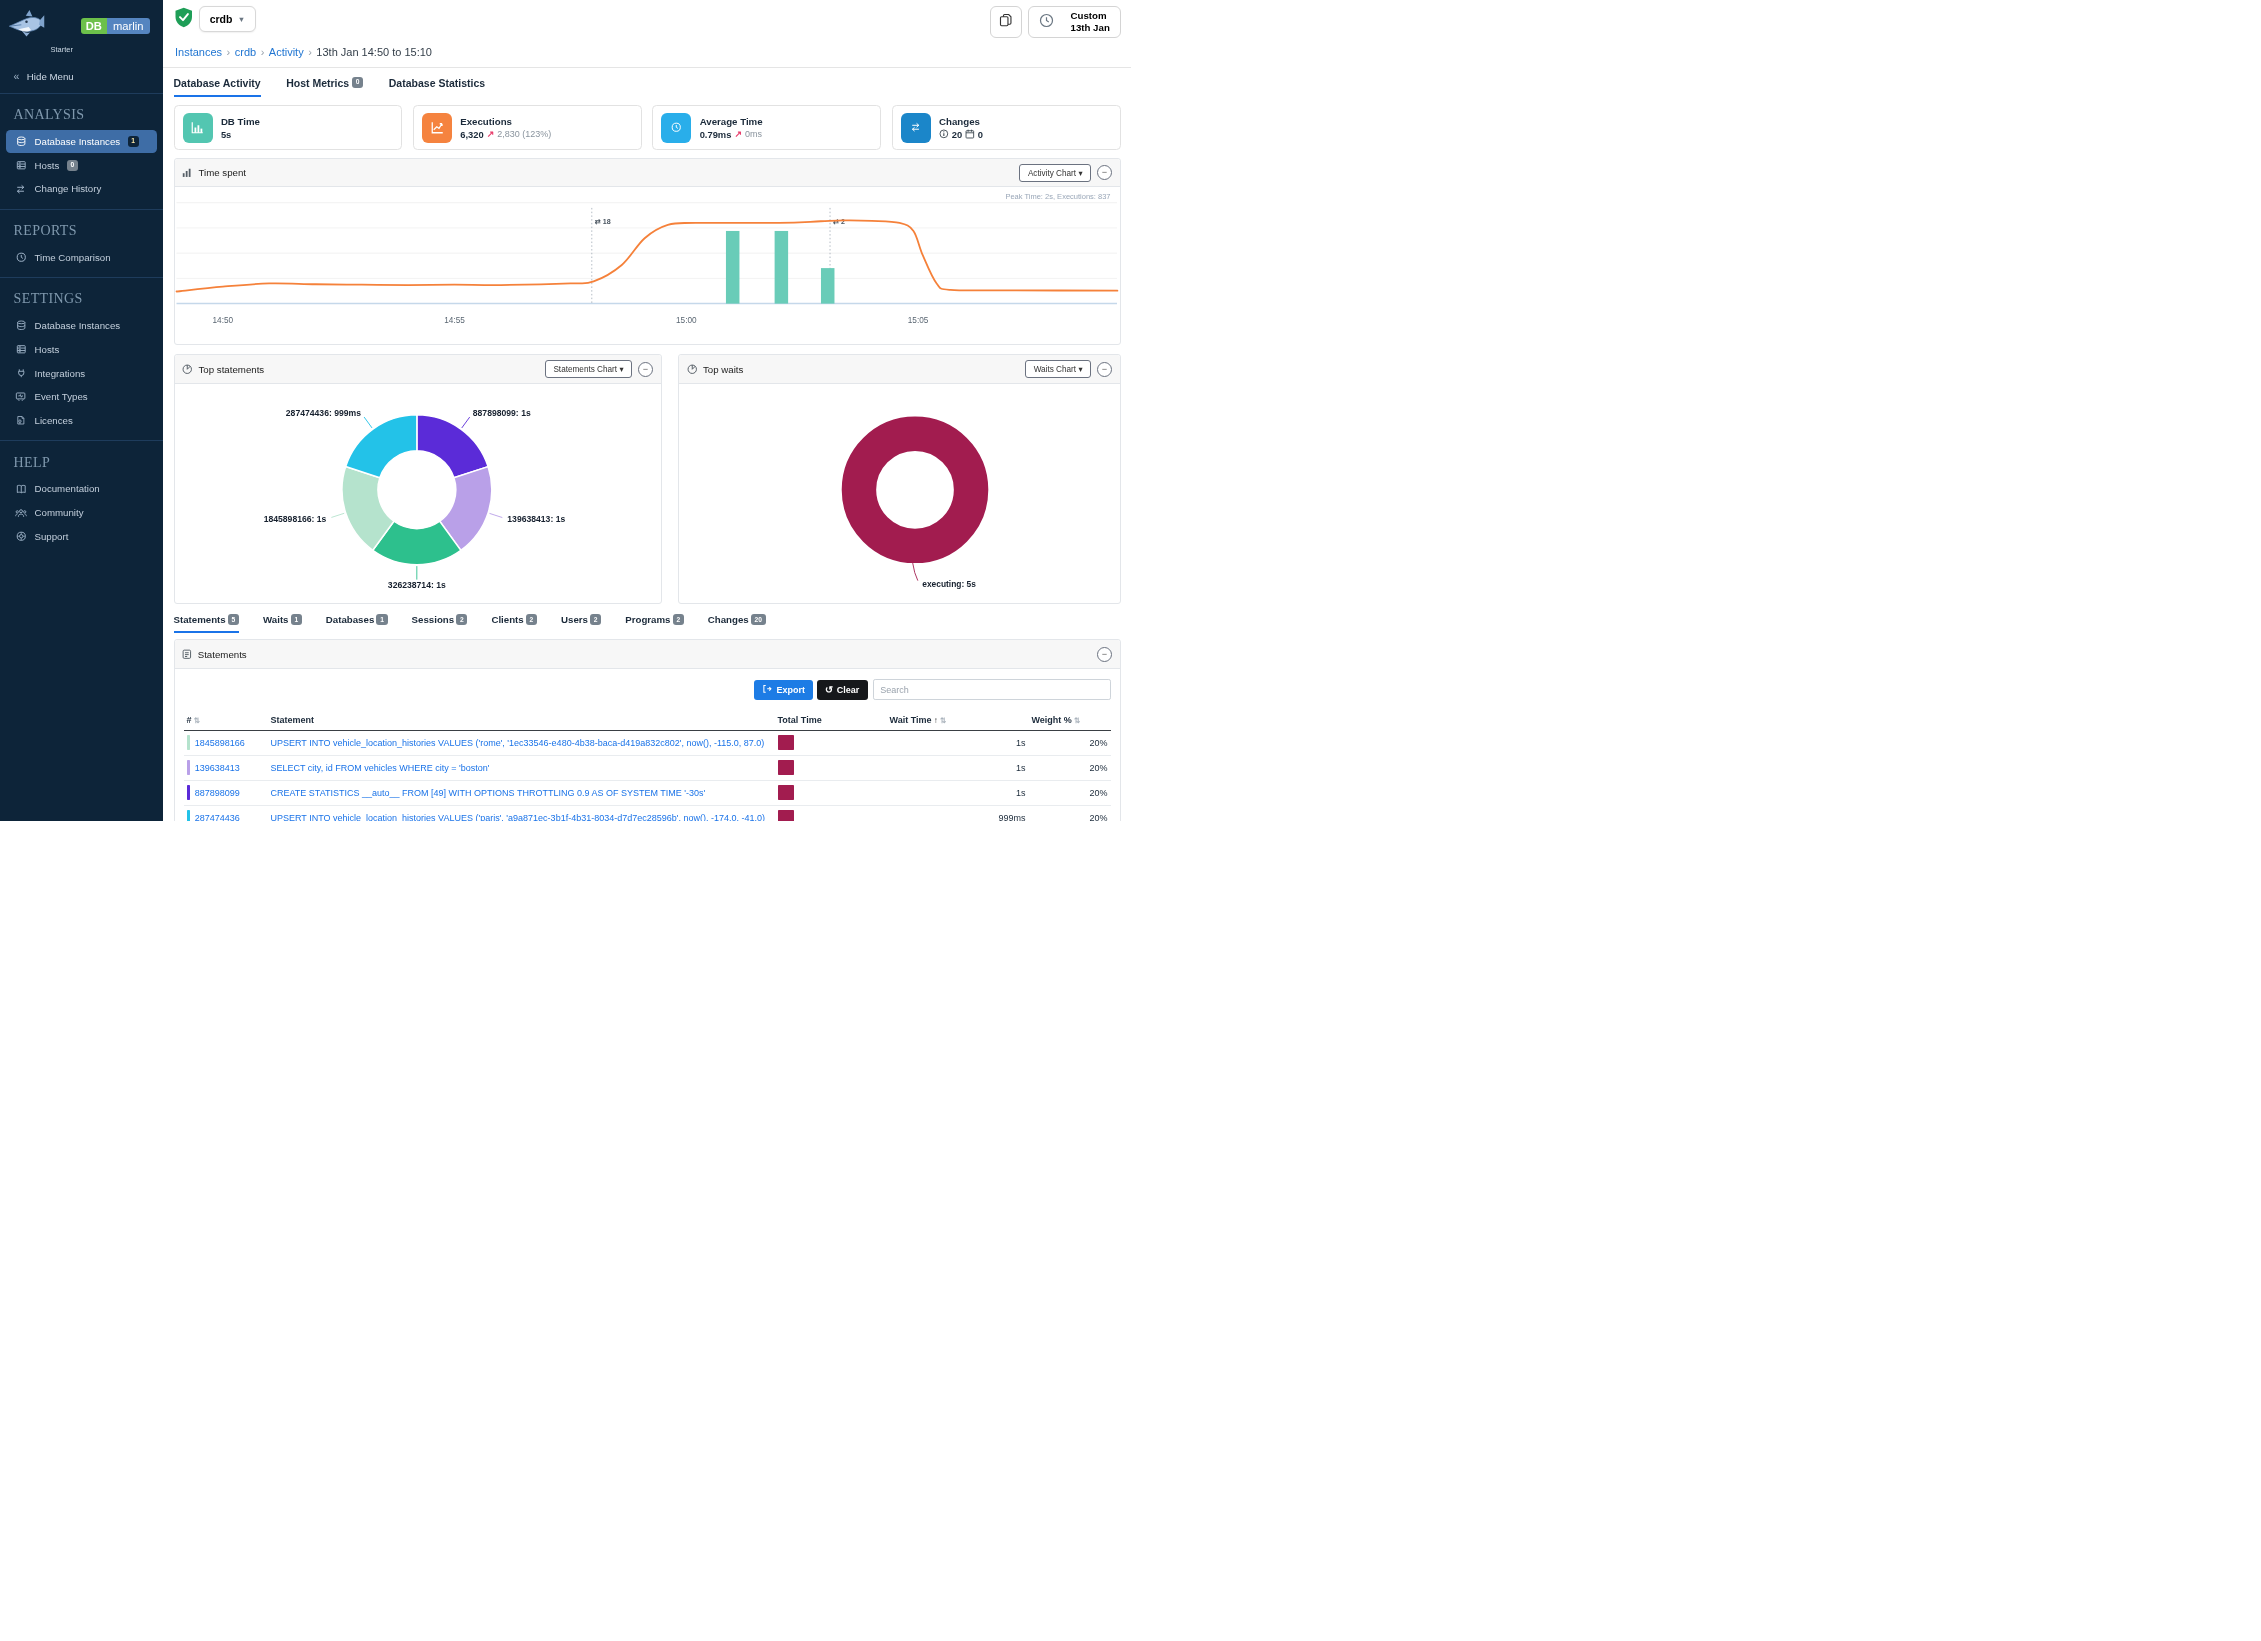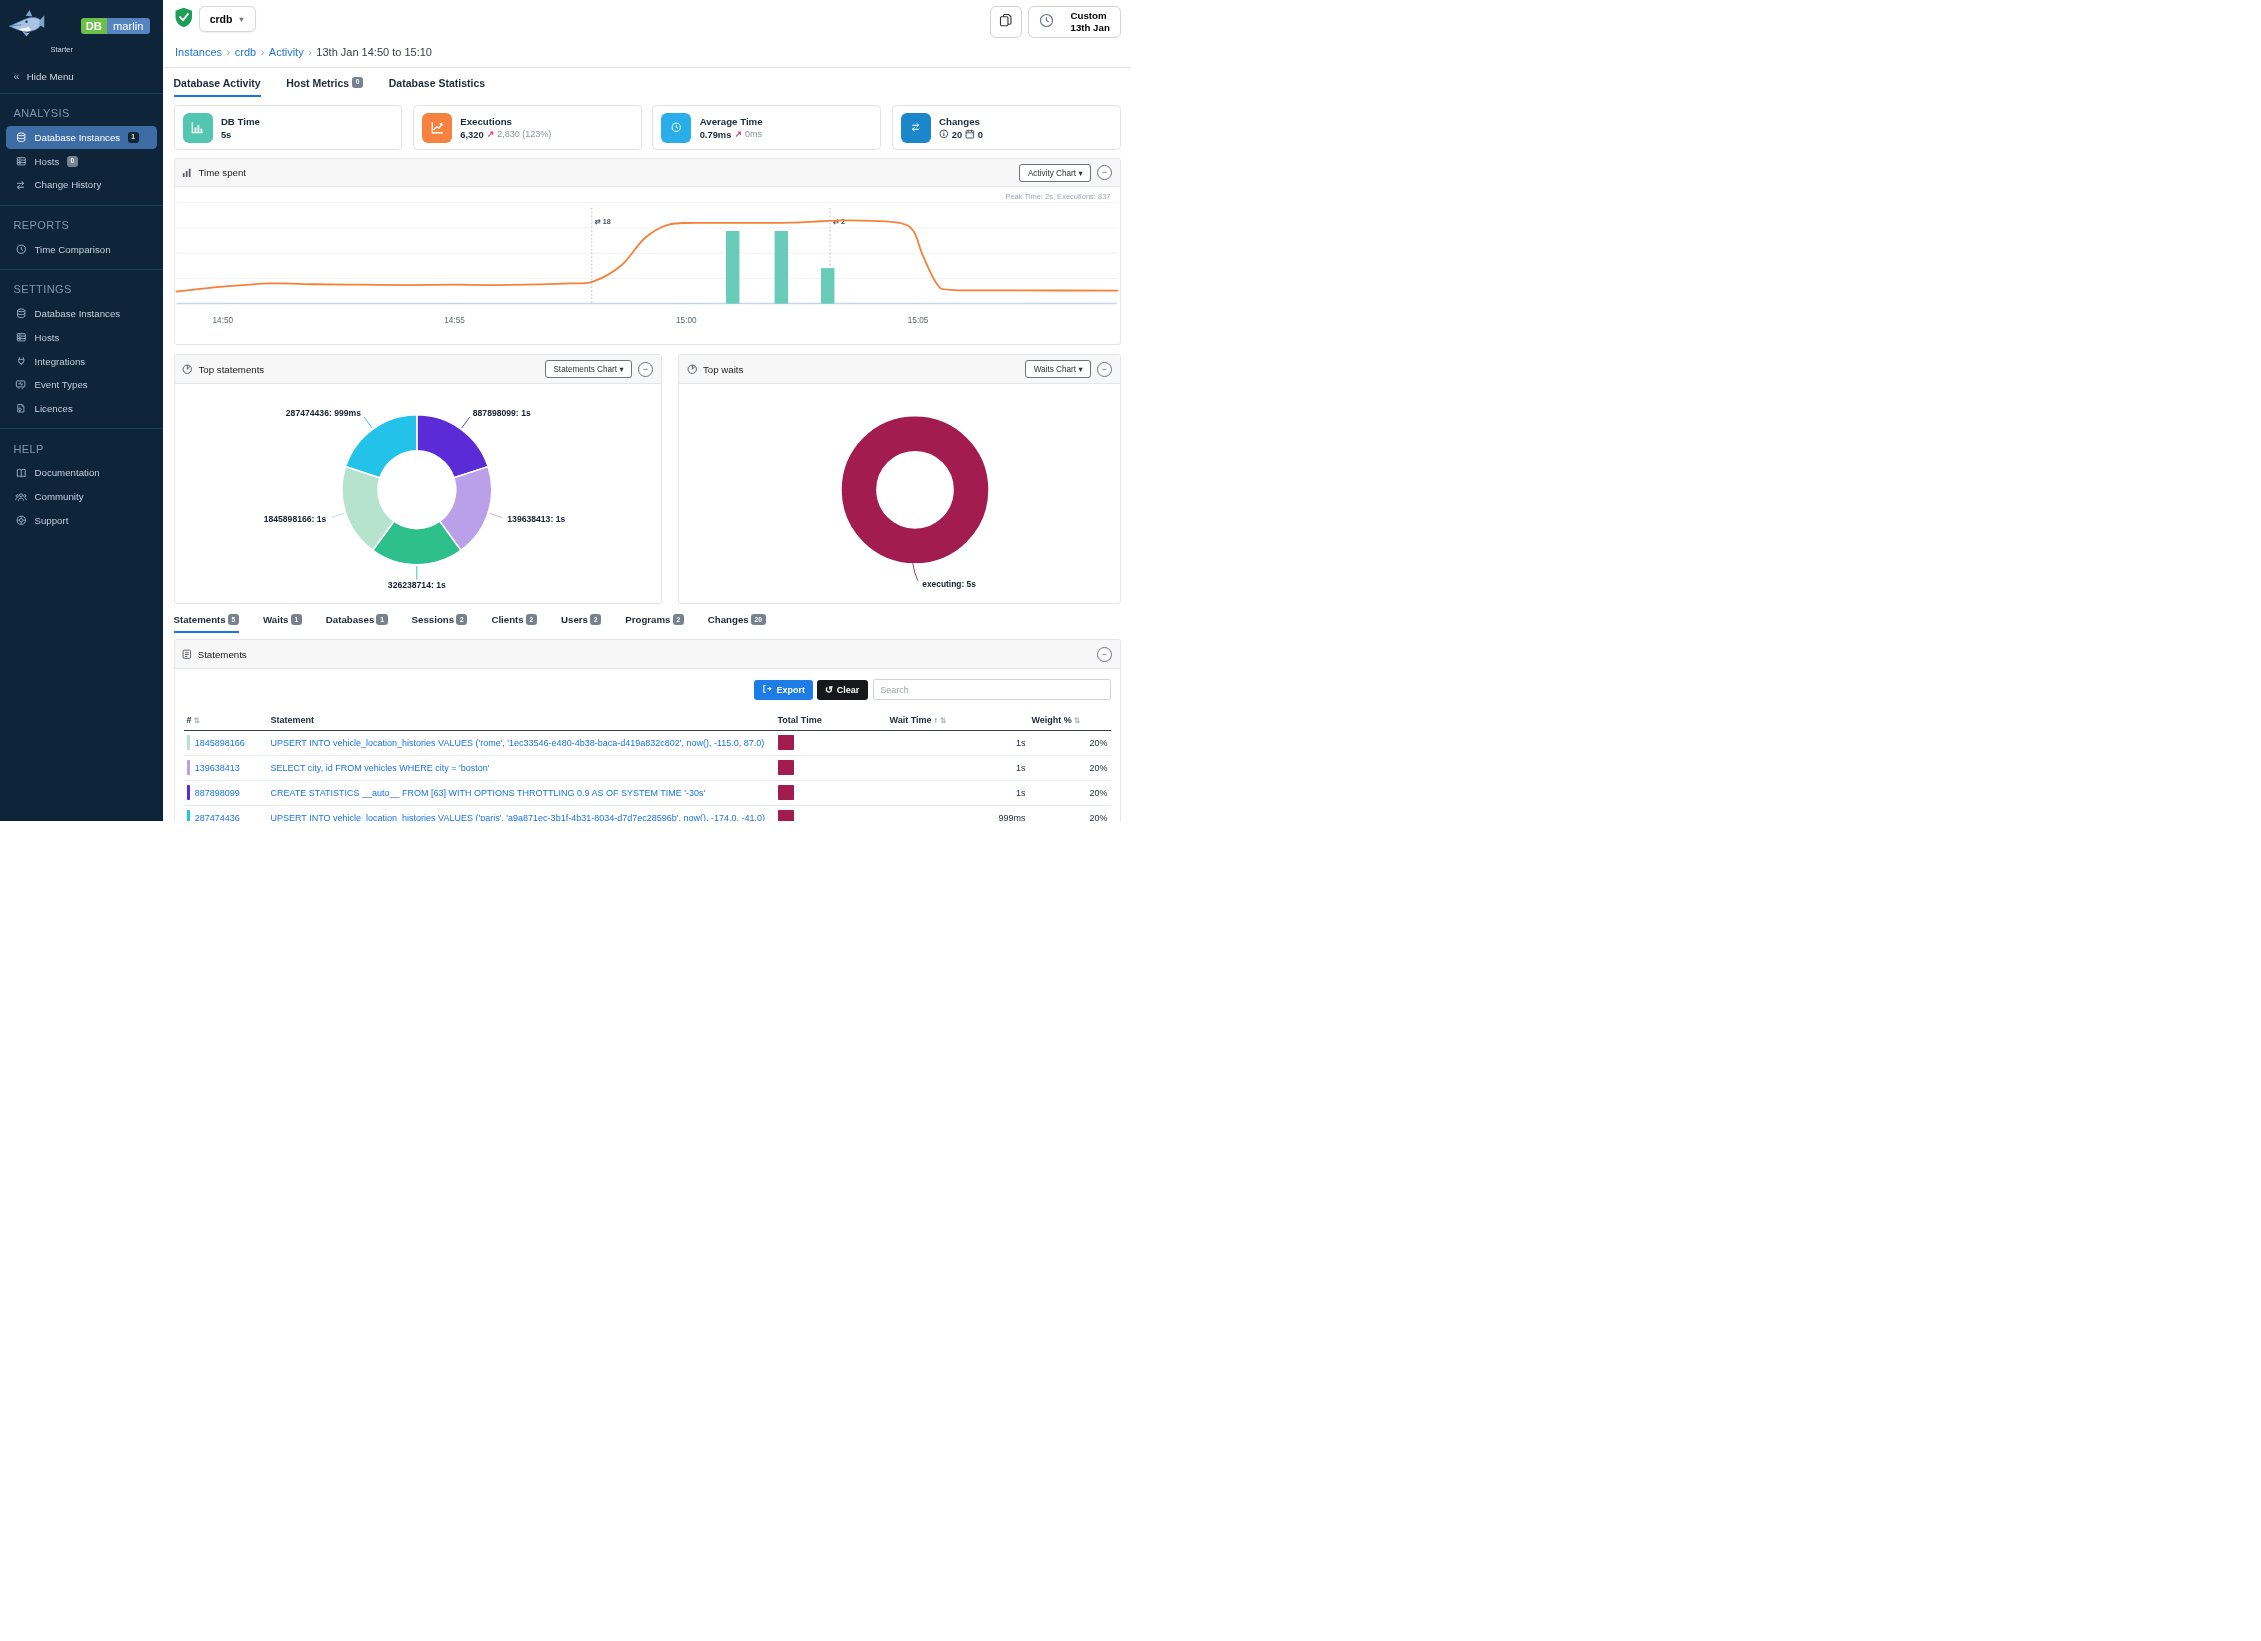--- a/index.html
+++ b/index.html
@@ -10,21 +10,21 @@
   
   .sidebar { width:163px; min-width:163px; height:100%; background:#0d2439; color:#c3cfdc; font-size:9.7px; }
   .logo-block { padding:9px 7.5px 6px 7.5px; display:flex; flex-direction:column; }
   .logo-row { display:flex; align-items:center; gap:3px; }
   .logo-boxes { display:flex;margin-left:33px; }
   .logo-db { background:#6cc04a; color:#fff; font-weight:bold; font-size:11.2px; padding:2.2px 5.2px; border-radius:3px 0 0 3px; }
   .logo-marlin { background:#5585c0; color:#fff; font-size:11.2px; padding:2.2px 6px; border-radius:0 3px 3px 0; }
   .logo-edition { font-size:7.5px; color:#c9d6e2; margin:2.2px 0 0 43px; }
   .hide-menu { display:flex; align-items:center; gap:7.5px; padding:10.5px 13.5px; font-size:9.7px; color:#cdd8e4; cursor:pointer; }
   .side-section { border-top:0.7px solid #1e3c5c; padding:10.5px 0 7.5px 0; }
-  .side-label { font-size:11px; letter-spacing:0.4px; color:#7f98ad; padding:3px 13.5px 6px 13.5px; }
+  .side-label { font-size:14px; letter-spacing:0.4px; color:#7f98ad; padding:3px 13.5px 6px 13.5px;font-family:Liberation Serif, serif; }
   .side-item { display:flex; align-items:center; gap:7.5px; padding:6px 9px; margin:0.7px 6px; border-radius:4.5px; cursor:pointer; color:#c3cfdc; }
   .side-item .s-icon { width:12px; display:inline-flex; justify-content:center; color:#9fb4c9; }
   .side-item.active { background:#3e6da6; color:#fff; }
   .side-item.active .s-icon { color:#fff; }
   .badge { display:inline-block; font-size:6.7px; font-weight:bold; line-height:1; padding:2.2px 3.7px; border-radius:3px; background:#76828d; color:#fff; }
   .badge.dark { background:#0d2439; color:#ffe9a8; }
 
   
   .main { flex:1; display:flex; flex-direction:column; background:#fff; }
   .top-header { padding:6px 10.5px 0 10.5px; border-bottom:0.7px solid #e5e5e5; }
@@ -559,21 +559,21 @@
               <td class="col-weight">20%</td>
             </tr>
             <tr>
               <td class="col-id">
                 <div class="id-cell">
                   <span class="id-bar" style="background: rgb(91, 43, 216);"></span>
                   <a class="stmt-link" href="#">887898099</a>
                 </div>
               </td>
               <td>
-                <a class="stmt-link stmt-text" href="#" style="display: block;">CREATE STATISTICS __auto__ FROM [63] WITH OPTIONS THROTTLING 0.9 AS OF SYSTEM TIME '-30s'</a>
+                <a class="stmt-link stmt-text" href="#" style="display: block;">CREATE STATISTICS __auto__ FROM [49] WITH OPTIONS THROTTLING 0.9 AS OF SYSTEM TIME '-30s'</a>
               </td>
               <td class="col-total">
                 <div class="tt-bar"></div>
               </td>
               <td class="col-wait">1s</td>
               <td class="col-weight">20%</td>
             </tr>
             <tr>
               <td class="col-id">
                 <div class="id-cell">

